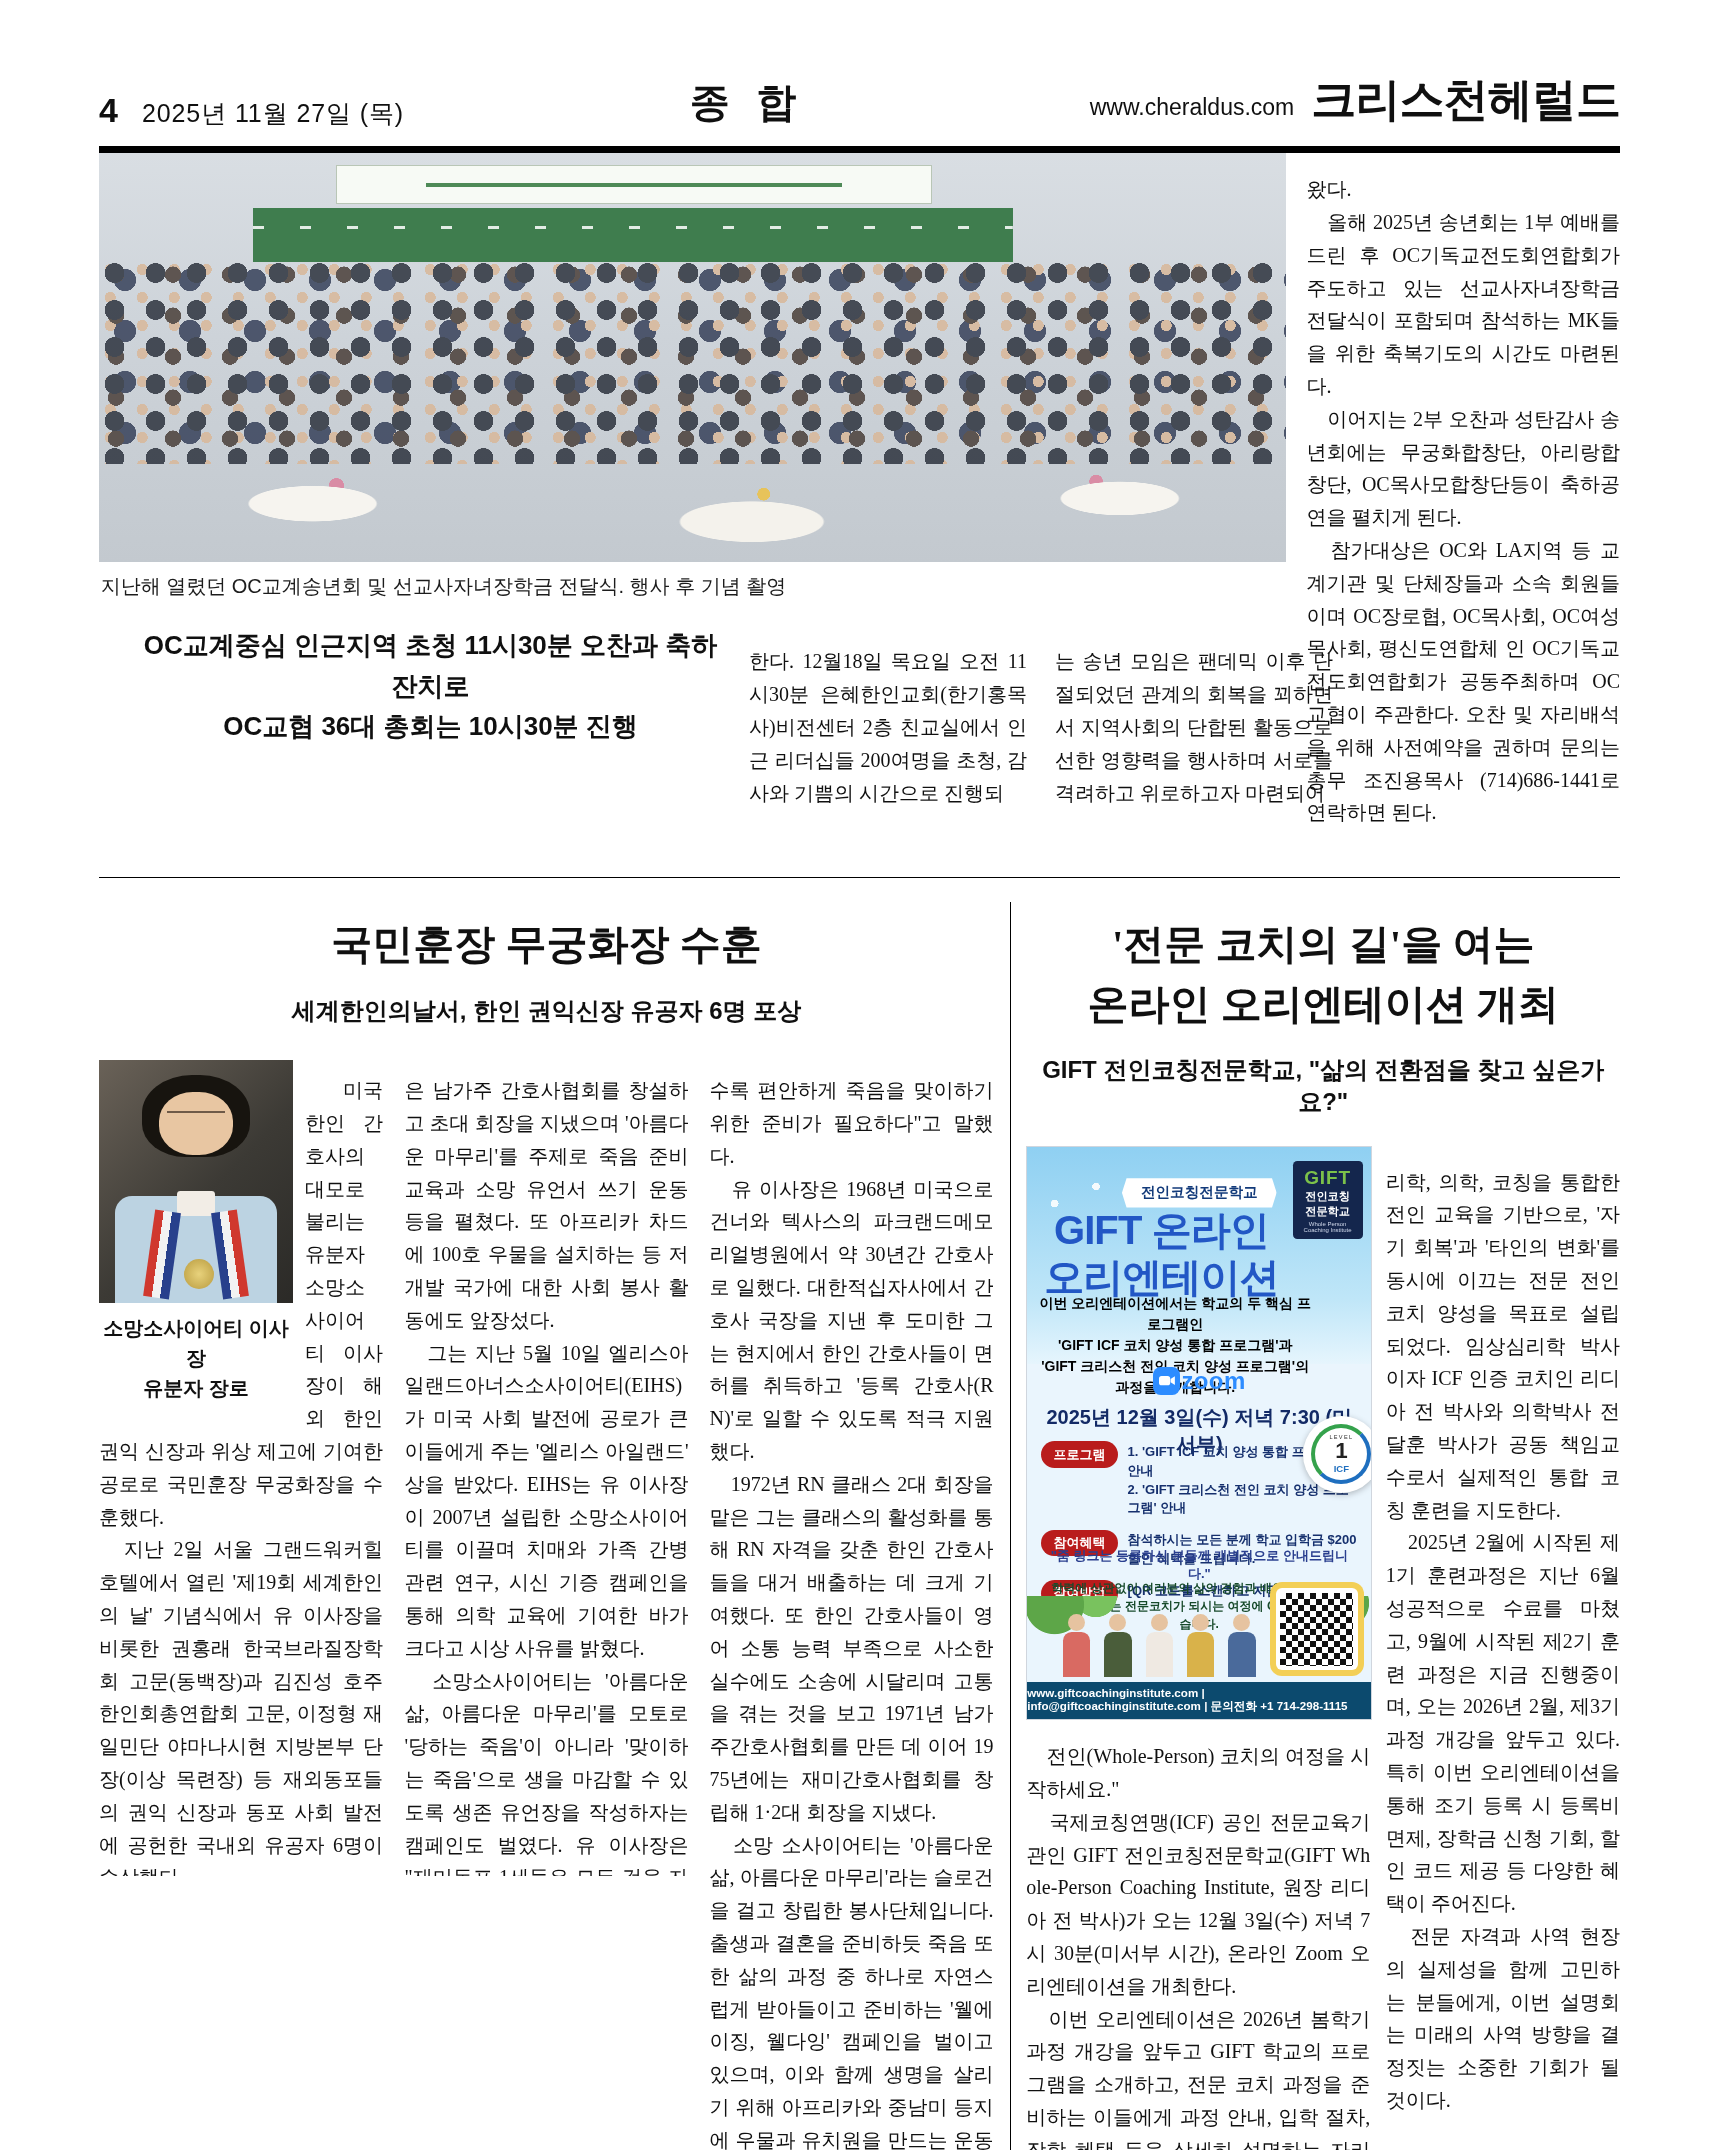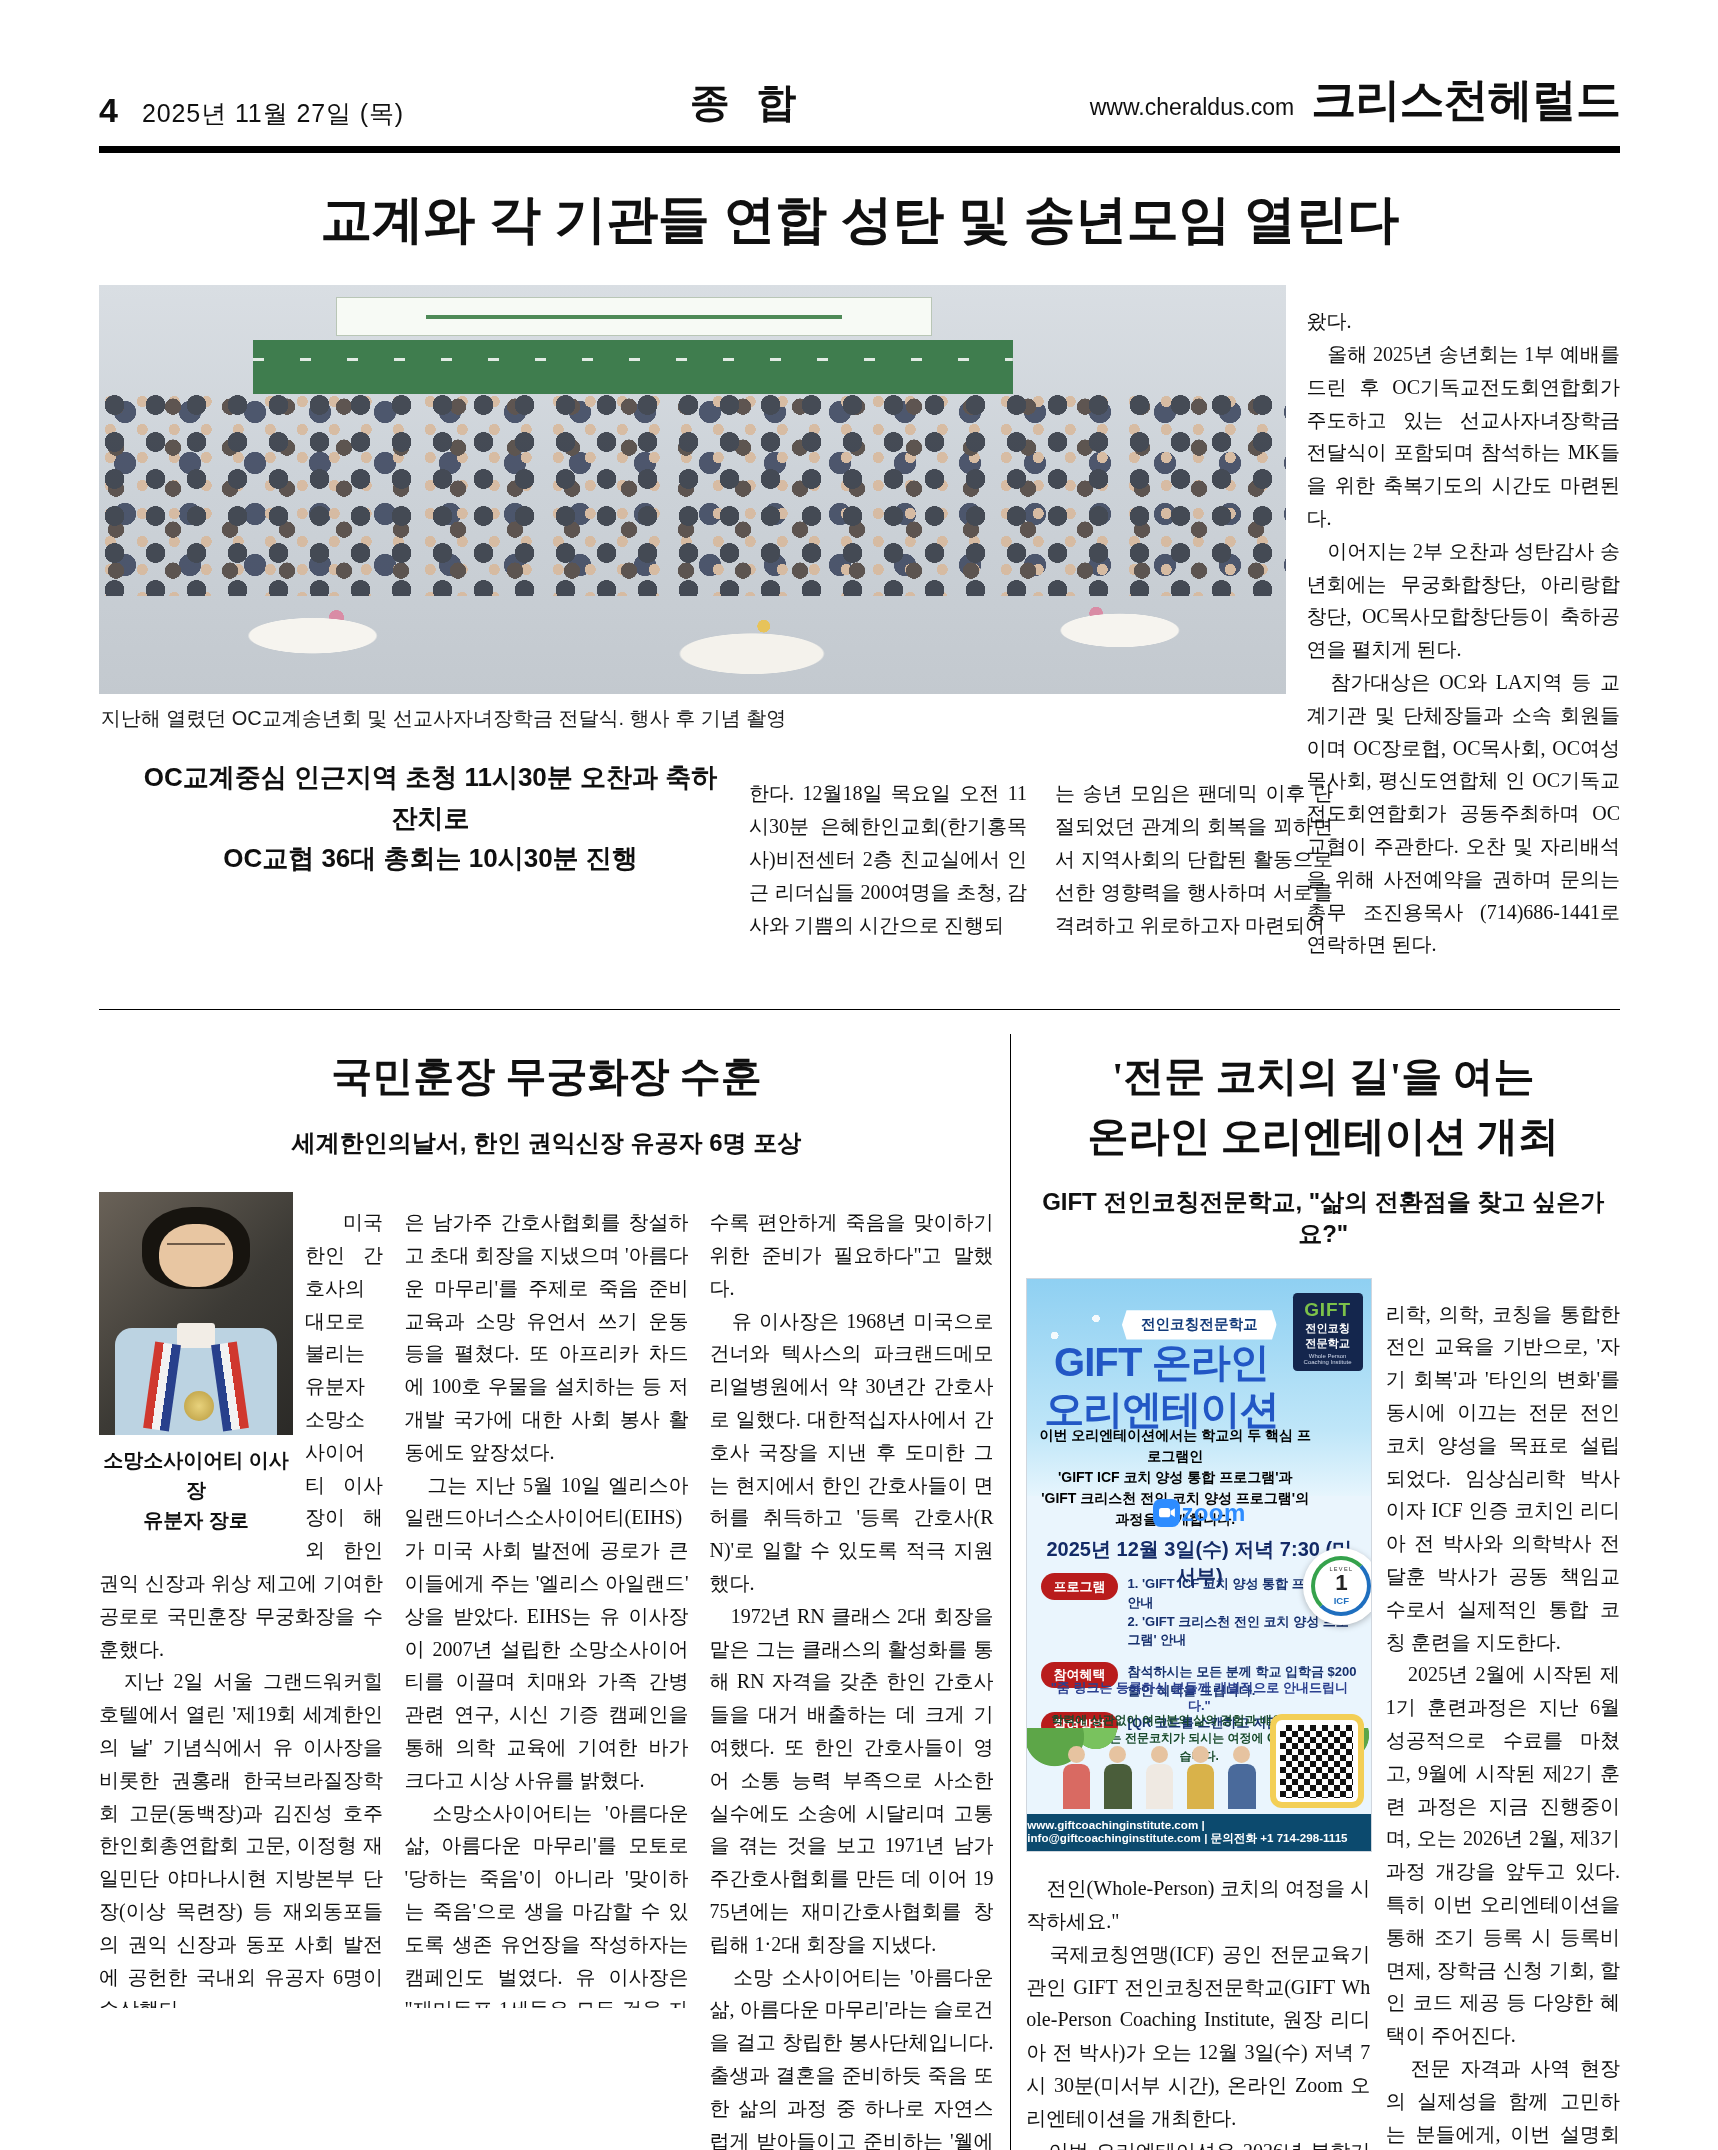--- a/index.html
+++ b/index.html
@@ -165,21 +165,20 @@
       </div>
       <div class="mh-section">종 합</div>
       <div class="mh-right">
         <span class="mh-site">www.cheraldus.com</span>
         <span class="mh-logo">크리스천헤럴드</span>
       </div>
     </header>
     <div class="mh-rule"></div>
 
     <section>
-      <h1 class="a1-headline">교계와 각 기관들 연합 성탄 및 송년모임 열린다</h1>
       <div class="a1-body">
         <div class="a1-left">
           <div class="photo1">
             <div class="p1-banner-white">
                 <i></i>
               </div>
             <div class="p1-banner-green"></div>
             <div class="p1-crowd"></div>
             <div class="p1-front"></div>
           </div>

